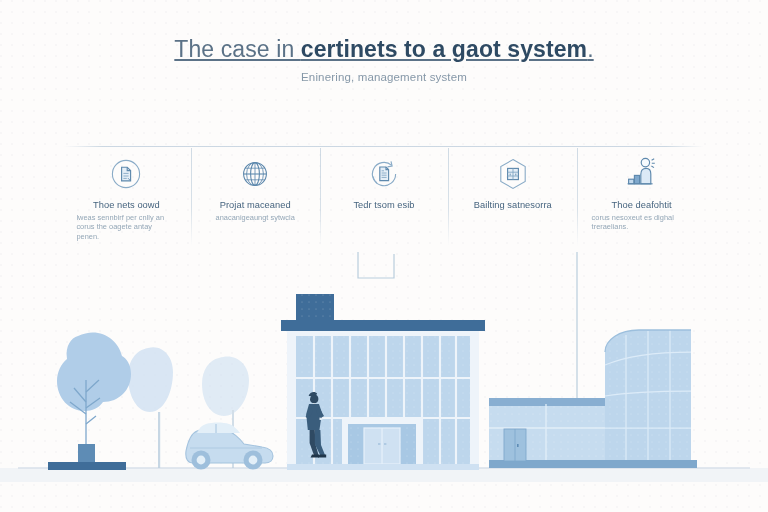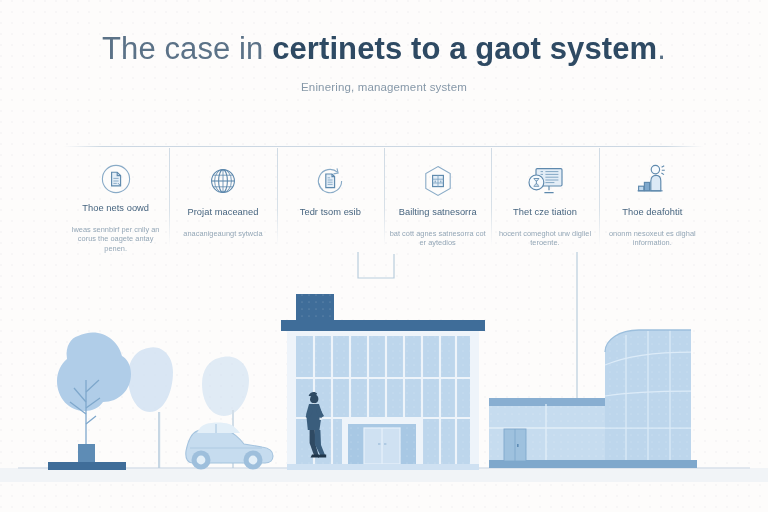--- a/index.html
+++ b/index.html
@@ -22,34 +22,35 @@
     overflow: hidden;
   }
 
   
   .header {
     position: absolute;
     top: 34px; left: 0; width: 768px;
     text-align: center;
   }
   .title {
-    font-size: 31px;
+    font-size: 23px;
     line-height: 30px;
     color: #5b7287;
     font-weight: 400;
     letter-spacing: 0.1px;
     white-space: nowrap;
+    text-decoration: underline;
   }
   .title .strong {
     font-weight: 700;
     color: #2e4a63;
   }
   .title .dot { color: #5b7287; font-weight: 400; }
   .subtitle {
-    margin-top: 17px;
+    margin-top: 7px;
     font-size: 11.5px;
     color: #8698a8;
     letter-spacing: 0.15px;
   }
 
   
   .strip {
     position: absolute;
     top: 146px; left: 62px;
     width: 644px;
@@ -65,21 +66,21 @@
       rgba(163,186,206,0) 100%);
   }
   .cols {
     position: absolute;
     top: 0; left: 0; width: 644px; height: 104px;
     display: flex;
   }
   .col {
     flex: 1 1 0;
     position: relative;
-    padding-top: 15px;
+    padding-top: 8px;
     display: flex;
     flex-direction: column;
     align-items: center;
   }
   .col + .col::before {
     content: "";
     position: absolute;
     left: 0; top: 2px;
     width: 1px; height: 98px;
     background: linear-gradient(to bottom,
@@ -96,24 +97,23 @@
     margin-top: 6px;
     font-size: 9.3px;
     color: #46647f;
     text-align: center;
     line-height: 11px;
     letter-spacing: 0.05px;
     filter: blur(0.22px);
     max-width: 104px;
   }
   .col-body {
-    margin-top: 11px;
+    margin-top: 2px;
     font-size: 7.4px;
     color: #93a6b6;
-    text-align: center;
     line-height: 9.4px;
     letter-spacing: 0.02px;
     filter: blur(0.32px);
     max-width: 100px;
   }
 
   
   .scene { position: absolute; left: 0; top: 252px; width: 768px; height: 260px; }
   .scene svg { display: block; }
 </style>
@@ -177,53 +177,36 @@
       <div class="col">
         <div class="icon-wrap">
           <svg width="38" height="38" viewBox="0 0 38 38" fill="none" stroke="#5e89ad" stroke-width="1.15">
             <path d="M19 4.6l12.2 7v14.8L19 33.4 6.8 26.4V11.6z" stroke="#89abc7" stroke-width="1.1"></path>
             <rect x="13.6" y="13.4" width="10.8" height="11.2" fill="#e4eef7" stroke="#5e89ad"></rect>
             <path d="M19 13.4v11.2M13.6 17.2h10.8M13.6 21h10.8" stroke="#7ea3c2" stroke-width="0.85"></path>
             <path d="M16.2 18.6v1.8M21.8 18.6v1.8" stroke="#5e89ad" stroke-width="0.9"></path>
           </svg>
         </div>
         <div class="col-head">Bailting satnesorra</div>
-        <div class="col-body">bat cott agnes satnesorra cot er aytedios</div>
-      </div>
-
-      <div class="col">
-        <div class="icon-wrap">
-          <svg width="42" height="36" viewBox="0 0 42 36" fill="none" stroke="#5e89ad" stroke-width="1.15">
-            <rect x="12" y="5.6" width="26" height="17.4" rx="1.2" fill="#e4eef7" stroke="#5e89ad"></rect>
-            <path d="M21.4 8.6h13M21.4 11.4h13M21.4 14.2h13M21.4 17h13M21.4 19.6h9" stroke="#7ea3c2" stroke-width="0.95"></path>
-            <path d="M16.6 8.6h2.4M16.6 11.4h2.4" stroke="#7ea3c2" stroke-width="0.95"></path>
-            <path d="M25 23v4.2M20.4 29.6h9.2" stroke="#5e89ad"></path>
-            <circle cx="12.4" cy="19.4" r="7.4" fill="#f7fbfe" stroke="#5e89ad" stroke-width="1.15"></circle>
-            <path d="M9.6 15.6h5.6M9.6 23.2h5.6" stroke="#5e89ad" stroke-width="1"></path>
-            <path d="M10.6 16.2c0 2 3.6 2.4 3.6 0M10.6 22.6c0-2 3.6-2.4 3.6 0" stroke="#5e89ad" stroke-width="0.95"></path>
-            <path d="M12.4 17.8v3.2" stroke="#5e89ad" stroke-width="0.9"></path>
-          </svg>
-        </div>
-        <div class="col-head">Thet cze tiation</div>
-        <div class="col-body">hocent comeghot urw digliel teroente.</div>
-      </div>
+      </div>
+
 
       <div class="col">
         <div class="icon-wrap">
           <svg width="40" height="38" viewBox="0 0 40 38" fill="none" stroke="#5e89ad" stroke-width="1.15">
             <circle cx="23.4" cy="7.6" r="4.2" fill="#f7fbfe" stroke="#5e89ad"></circle>
             <path d="M29.6 5.2l2.6-1.4M29.8 8.2h3M29.4 11l2.6 1.6" stroke="#5e89ad" stroke-width="1.05"></path>
             <path d="M18.8 28.8v-9.4c0-4 2.2-6 5.4-6 3 0 4.6 2.1 4.6 5.6v9.8z" fill="#dceaf6" stroke="#5e89ad"></path>
             <rect x="12.4" y="20.4" width="5.2" height="8.4" fill="#7fa8cc" stroke="#5e89ad"></rect>
             <rect x="6.6" y="24.2" width="5.2" height="4.6" fill="#c3daee" stroke="#5e89ad"></rect>
             <path d="M5.6 28.8h25" stroke="#5e89ad" stroke-width="1.1"></path>
           </svg>
         </div>
         <div class="col-head">Thoe deafohtit</div>
-        <div class="col-body">ononm nesoxeut es dighal information.</div>
+        <div class="col-body">corus nesoxeut es dighal treraelians.</div>
       </div>
 
     </div>
   </div>
 
   <div class="scene">
     <svg width="768" height="260" viewBox="0 0 768 260">
       <defs>
         <pattern id="dots" width="7" height="7" patternUnits="userSpaceOnUse">
           <circle cx="1" cy="1" r="0.55" fill="#ffffff" opacity="0.33"></circle>

